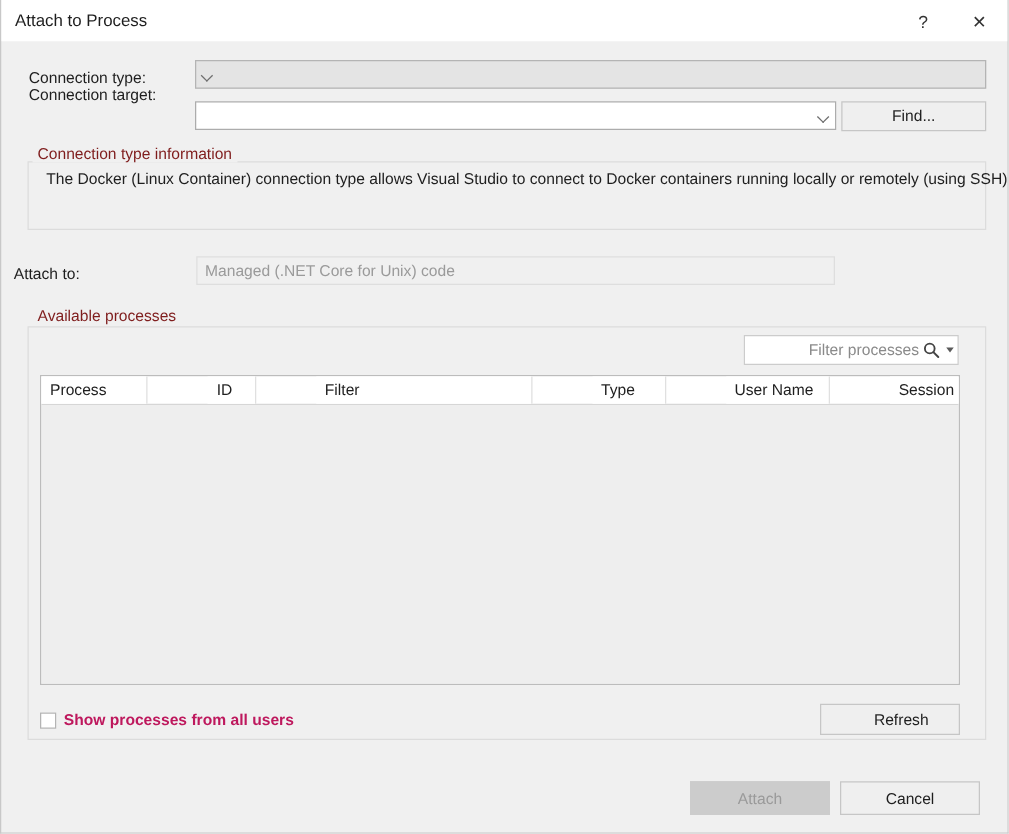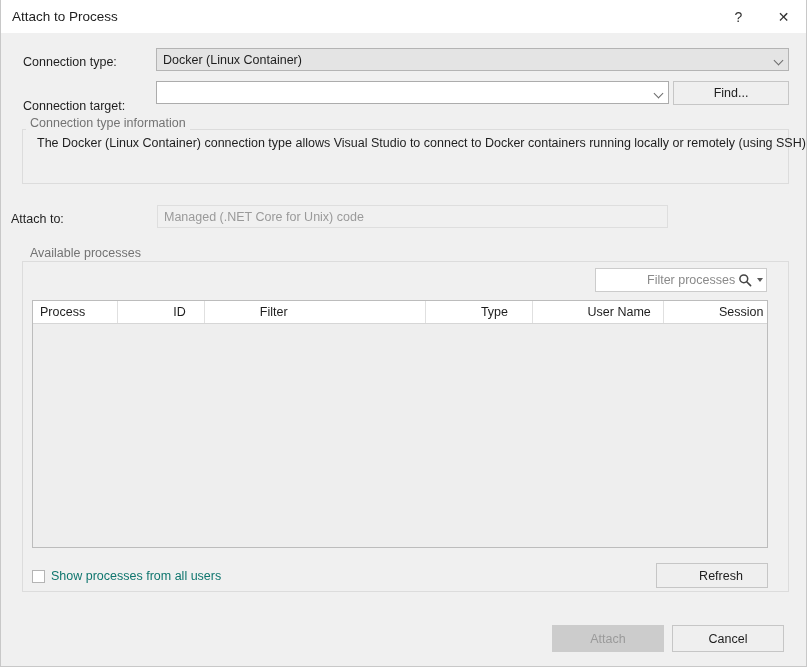--- a/index.html
+++ b/index.html
@@ -64,21 +64,21 @@
     line-height: 1;
   }
 
   
   .label {
     position: absolute;
     font-size: 12.5px;
     color: #1e1e1e;
     white-space: nowrap;
   }
-  .label.disabled { color: #0f766e; }
+  .label.disabled { color: #be185d; font-weight: bold; }
 
   .combo {
     position: absolute;
     box-sizing: border-box;
     border: 1px solid #acacac;
     display: flex;
     align-items: center;
     background: #ffffff;
     cursor: default;
   }
@@ -156,21 +156,21 @@
   .group {
     position: absolute;
     box-sizing: border-box;
     border: 1px solid #dcdcdc;
   }
   .group-title {
     position: absolute;
     background: #f0f0f0;
     padding: 0 4px;
     font-size: 12.5px;
-    color: #737373;
+    color: #7f1d1d;
     white-space: nowrap;
   }
   .group-body-text {
     position: absolute;
     font-size: 12.5px;
     color: #1e1e1e;
     white-space: nowrap;
   }
 
   
@@ -270,27 +270,26 @@
         <span class="glyph">?</span>
       </div>
       <div class="title-btn close">
         <span class="glyph">✕</span>
       </div>
     </div>
   </div>
 
   <div class="label" style="left:22px; top:55px;">Connection type:</div>
   <div class="combo readonly-fill" style="left:155px; top:48px; width:633px; height:23px;">
-    <span class="value">Docker (Linux Container)</span>
     <span class="arrow">
         <i class="chev"></i>
       </span>
   </div>
 
-  <div class="label" style="left:22px; top:69px;margin-top:30px;">Connection target:</div>
+  <div class="label" style="left:22px; top:69px;">Connection target:</div>
   <div class="combo" style="left:155px; top:81px; width:513px; height:23px;">
     <span class="value"></span>
     <span class="arrow">
         <i class="chev"></i>
       </span>
   </div>
   <div class="btn light" style="left:672px; top:81px; width:116px; height:24px;">Find...</div>
 
   <div class="group" style="left:21px; top:129px; width:767px; height:55px;"></div>
   <div class="group-title" style="left:25px; top:116px;">Connection type information</div>

